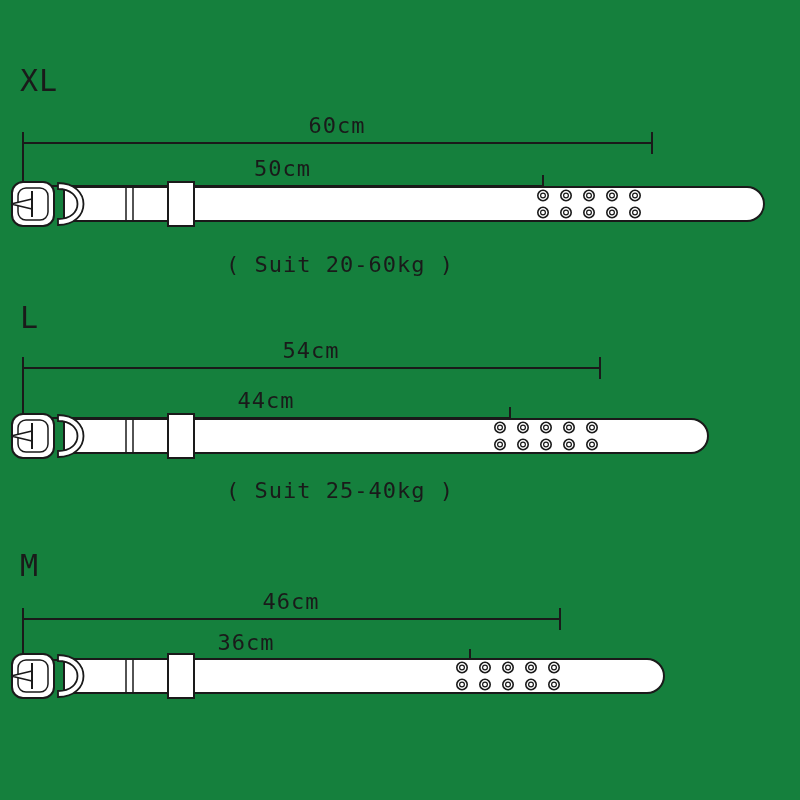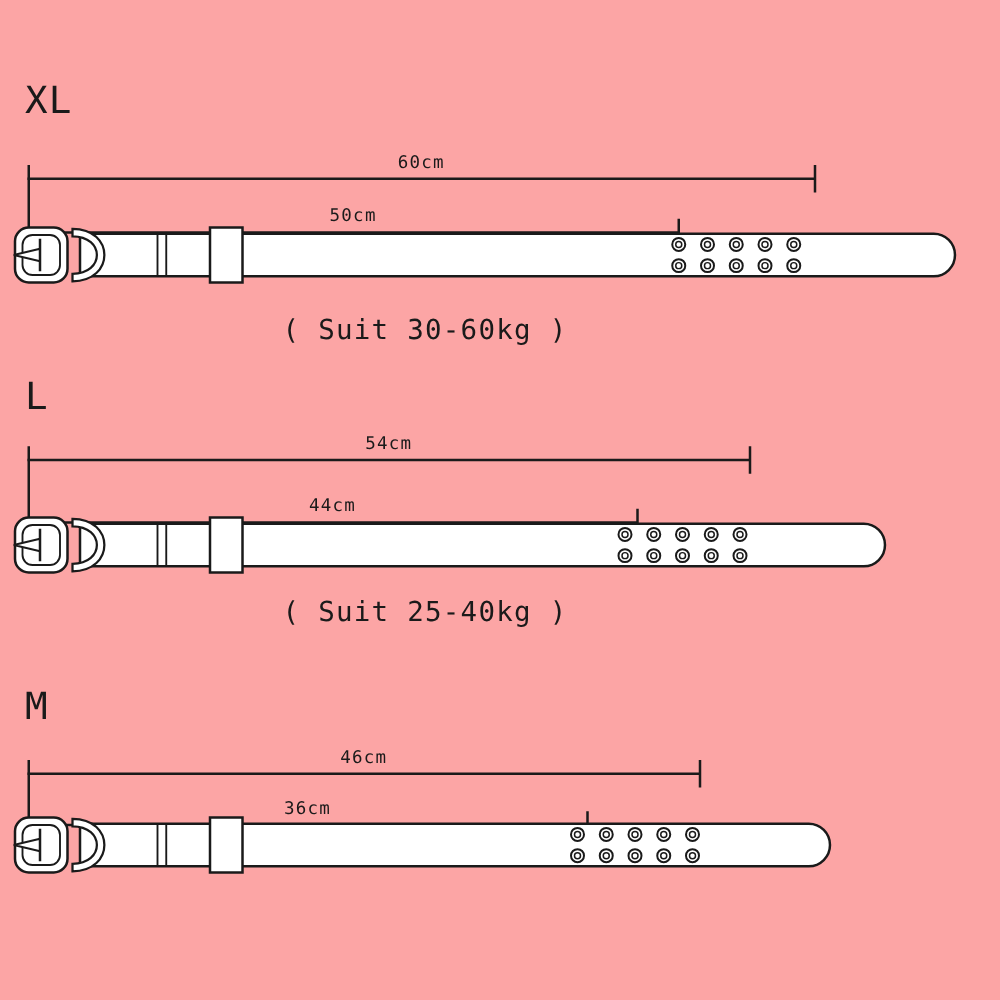--- a/index.html
+++ b/index.html
@@ -1,22 +1,22 @@
 <!DOCTYPE html>
 <html><head>
 <meta charset="utf-8">
 <style>
   html,body{margin:0;padding:0;background:#ffffff;}
   .stage{
-    position:relative;width:800px;height:800px;background:#fca5a5;overflow:hidden;
+    position:relative;width:800px;height:800px;background:#15803d;overflow:hidden;
     font-family:"DejaVu Sans Mono","Liberation Mono",monospace;color:#1a1a1a;text-decoration:underline;
   }
   .size-label{position:absolute;left:20px;font-size:30px;line-height:1;letter-spacing:1px;}
   .dim{position:absolute;left:22px;height:2px;background:#1a1a1a;}
-  .dim-label{position:absolute;left:0;right:0;bottom:7px;text-align:center;font-size:14px;letter-spacing:1px;line-height:1;}
+  .dim-label{position:absolute;left:0;right:0;bottom:7px;text-align:center;font-size:22px;letter-spacing:1px;line-height:1;}
   .tick-right{position:absolute;right:-1px;top:-10px;width:2px;height:22px;background:#1a1a1a;}
   .tick-left{position:absolute;left:22px;width:2px;background:#1a1a1a;}
   .belt{position:absolute;left:8px;display:block;}
   .caption{position:absolute;left:140px;width:400px;text-align:center;font-size:22px;letter-spacing:1px;line-height:1.2;}
 </style>
 </head>
 <body>
 
 <div class="stage">
 
@@ -57,21 +57,21 @@
       <circle cx="604" cy="19.5" r="5.2" fill="none" stroke="#1a1a1a" stroke-width="1.6"></circle>
       <circle cx="604" cy="19.5" r="2.4" fill="none" stroke="#1a1a1a" stroke-width="1.2"></circle>
       <circle cx="604" cy="36.5" r="5.2" fill="none" stroke="#1a1a1a" stroke-width="1.6"></circle>
       <circle cx="604" cy="36.5" r="2.4" fill="none" stroke="#1a1a1a" stroke-width="1.2"></circle>
       <circle cx="627" cy="19.5" r="5.2" fill="none" stroke="#1a1a1a" stroke-width="1.6"></circle>
       <circle cx="627" cy="19.5" r="2.4" fill="none" stroke="#1a1a1a" stroke-width="1.2"></circle>
       <circle cx="627" cy="36.5" r="5.2" fill="none" stroke="#1a1a1a" stroke-width="1.6"></circle>
       <circle cx="627" cy="36.5" r="2.4" fill="none" stroke="#1a1a1a" stroke-width="1.2"></circle>
     </svg>
 
-  <div class="caption" style="top:252px">( Suit 30-60kg )</div>
+  <div class="caption" style="top:252px">( Suit 20-60kg )</div>
 
   <div class="size-label" style="top:303px">L</div>
 
   <div class="dim" style="top:367px;width:578px">
     <span class="dim-label">54cm</span>
     <span class="tick-right"></span>
   </div>
   <div class="dim" style="top:417px;width:488px">
     <span class="dim-label">44cm</span>
     <span class="tick-right"></span>

